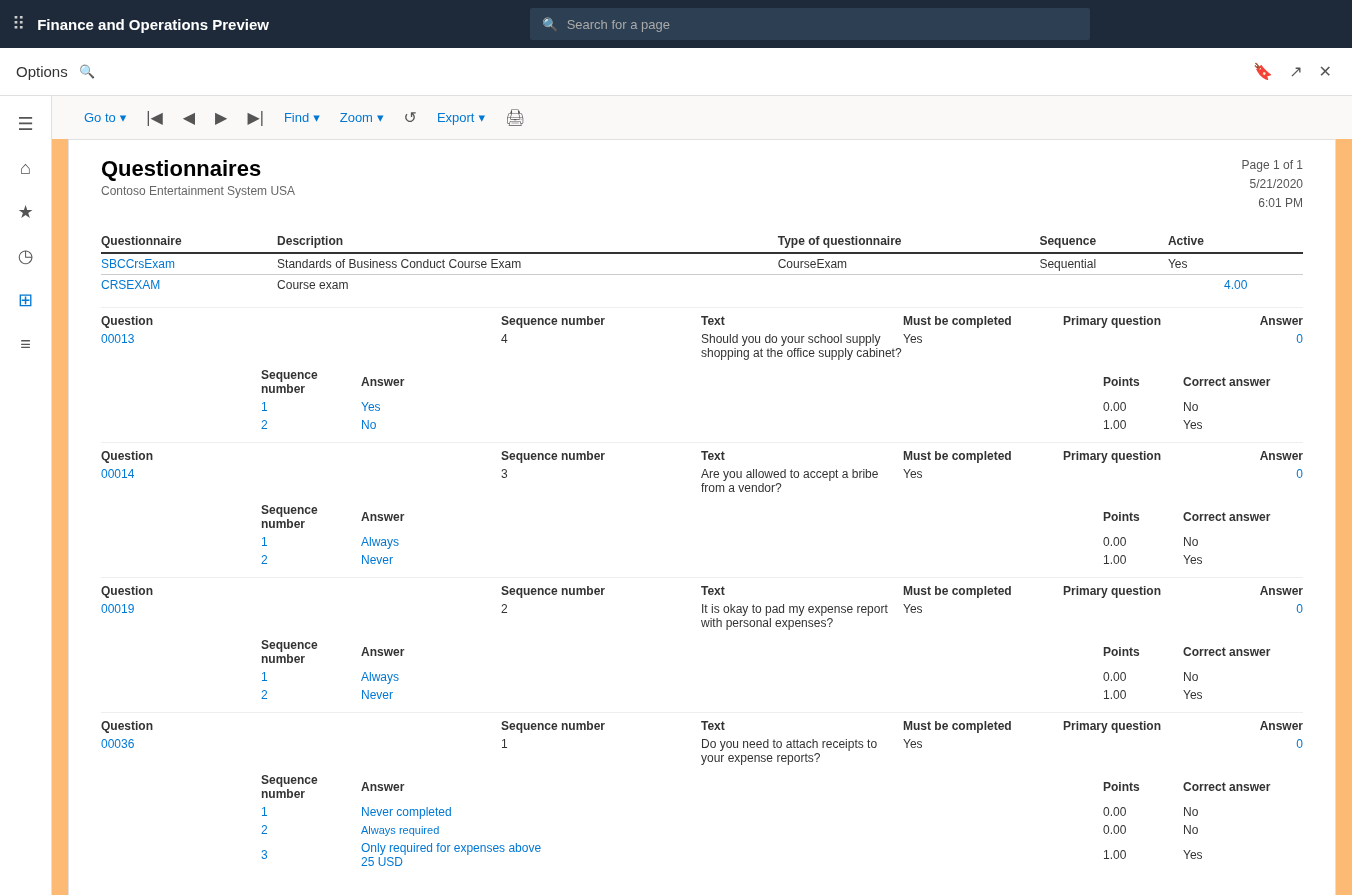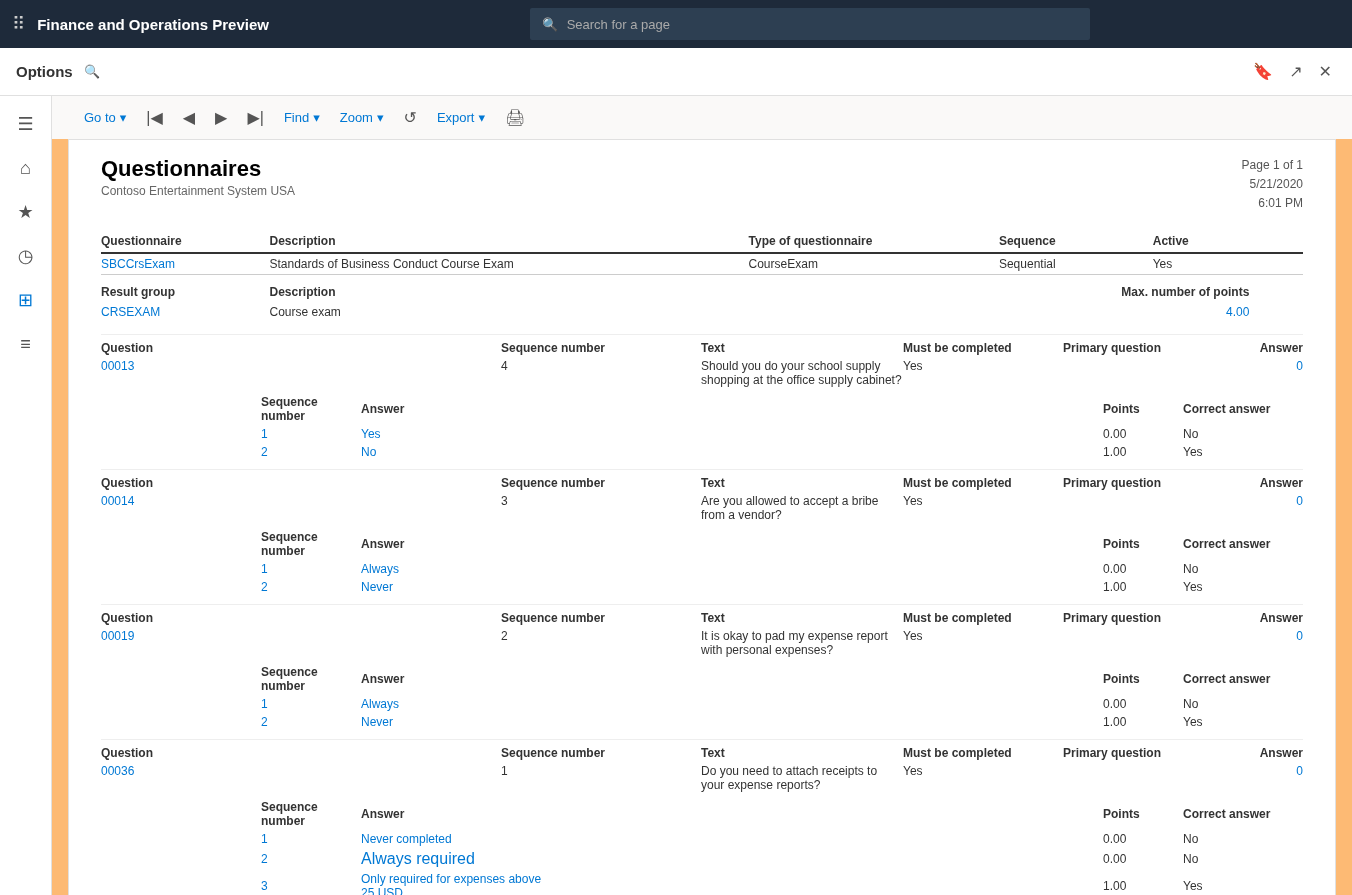--- a/index.html
+++ b/index.html
@@ -191,21 +191,21 @@
 <div class="top-nav">
   <span class="top-nav-grid">⠿</span>
   <span class="top-nav-title">Finance and Operations Preview</span>
   <div class="top-nav-search">
     <span style="color:#aaa;">🔍</span>
     <input type="text" placeholder="Search for a page" style="">
   </div>
 </div>
 
 <div class="secondary-nav">
-  <span style="font-size:15px;font-weight:700;">Options</span>
+  <span style="font-size:15px;font-weight:400;">Options</span>
   <span style="color:#666;cursor:pointer;">🔍</span>
   <div class="secondary-nav-right">
     <button class="nav-icon-btn">🔖</button>
     <button class="nav-icon-btn">↗</button>
     <button class="nav-icon-btn">✕</button>
   </div>
 </div>
 
 <div class="main-layout">
 
@@ -279,29 +279,20 @@
             <td>Standards of Business Conduct Course Exam</td>
             <td>CourseExam</td>
             <td>Sequential</td>
             <td>Yes</td>
             <td></td>
               <td></td>
               <td></td>
           </tr>
 
           <tr>
-            <td style="padding-top:10px;font-weight:600;">Result group</td>
-            <td style="padding-top:10px;font-weight:600;">Description</td>
-            <td></td>
-            <td colspan="2" style="padding-top:10px;font-weight:600;text-align:right;">Max. number of points</td>
-            <td></td>
-              <td></td>
-              <td></td>
-          </tr>
-          <tr>
             <td><span class="link-text">CRSEXAM</span></td>
             <td>Course exam</td>
             <td></td>
             <td colspan="2" style="text-align:right;color:#0078d4;">4.00</td>
             <td></td>
               <td></td>
               <td></td>
           </tr>
         </tbody>
       </table>
@@ -473,21 +464,21 @@
             <tbody>
               <tr>
                 <td style="padding: 2px 8px 2px 0px; color: rgb(0, 120, 212); font-size: 12px;">1</td>
                 <td style="padding: 2px 8px 2px 0px; color: rgb(0, 120, 212); font-size: 12px;">Never completed</td>
                 <td style="padding: 2px 8px 2px 0px; color: rgb(51, 51, 51); font-size: 12px;"></td>
                 <td style="padding: 2px 8px 2px 0px; color: rgb(51, 51, 51); font-size: 12px;">0.00</td>
                 <td style="padding: 2px 8px 2px 0px; color: rgb(51, 51, 51); font-size: 12px;">No</td>
               </tr>
               <tr>
                 <td style="padding: 2px 8px 2px 0px; color: rgb(0, 120, 212); font-size: 12px;">2</td>
-                <td style="padding: 2px 8px 2px 0px; color: rgb(0, 120, 212); font-size: 16px;">Always required</td>
+                <td style="padding: 2px 8px 2px 0px; color: rgb(0, 120, 212); font-size: 11px;">Always required</td>
                 <td style="padding: 2px 8px 2px 0px; color: rgb(51, 51, 51); font-size: 12px;"></td>
                 <td style="padding: 2px 8px 2px 0px; color: rgb(51, 51, 51); font-size: 12px;">0.00</td>
                 <td style="padding: 2px 8px 2px 0px; color: rgb(51, 51, 51); font-size: 12px;">No</td>
               </tr>
               <tr>
                 <td style="padding: 2px 8px 2px 0px; color: rgb(0, 120, 212); font-size: 12px;">3</td>
                 <td style="padding: 2px 8px 2px 0px; color: rgb(0, 120, 212); font-size: 12px;">Only required for expenses above 25 USD</td>
                 <td style="padding: 2px 8px 2px 0px; color: rgb(51, 51, 51); font-size: 12px;"></td>
                 <td style="padding: 2px 8px 2px 0px; color: rgb(51, 51, 51); font-size: 12px;">1.00</td>
                 <td style="padding: 2px 8px 2px 0px; color: rgb(51, 51, 51); font-size: 12px;">Yes</td>

